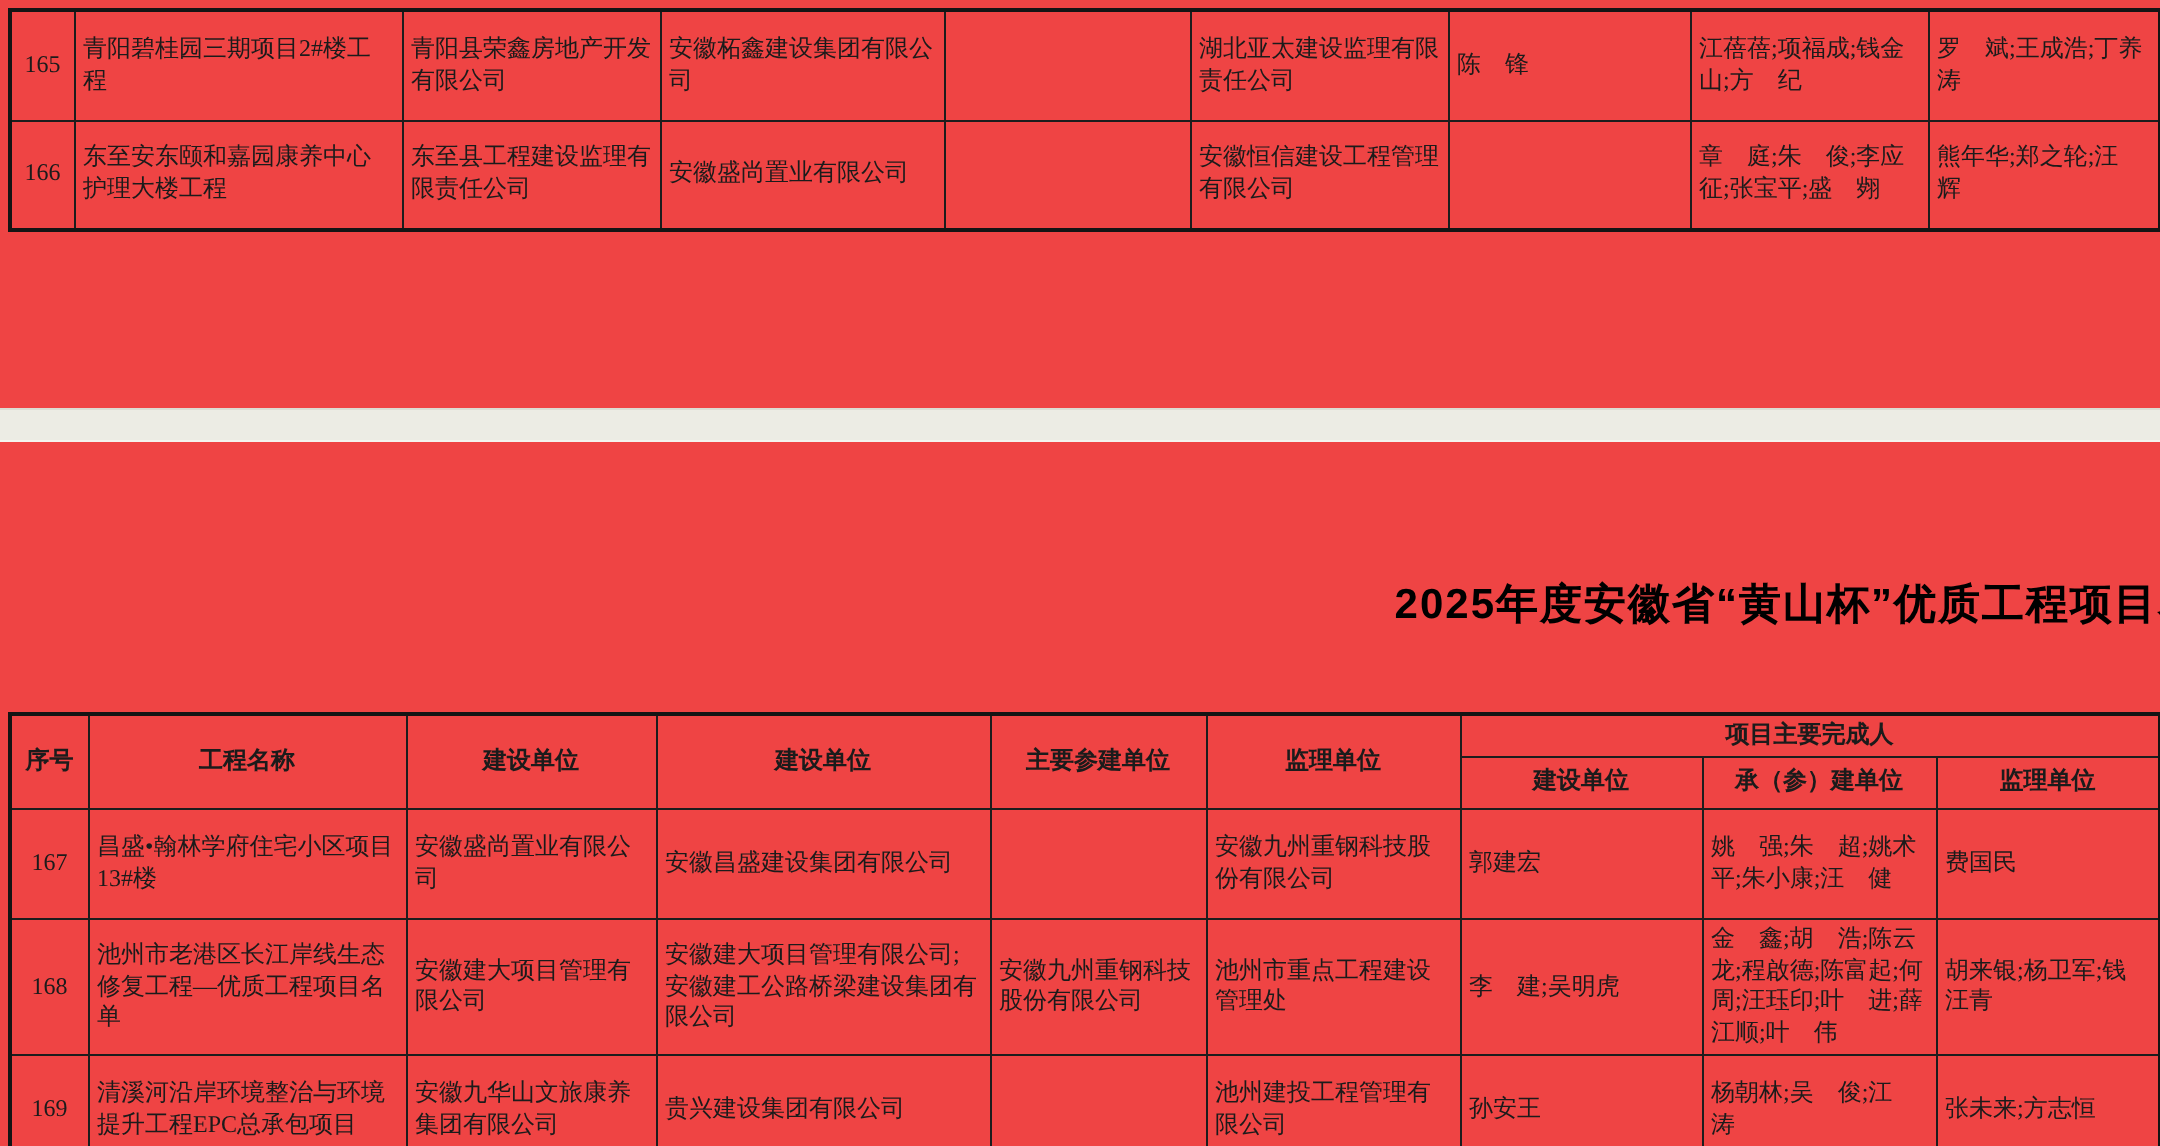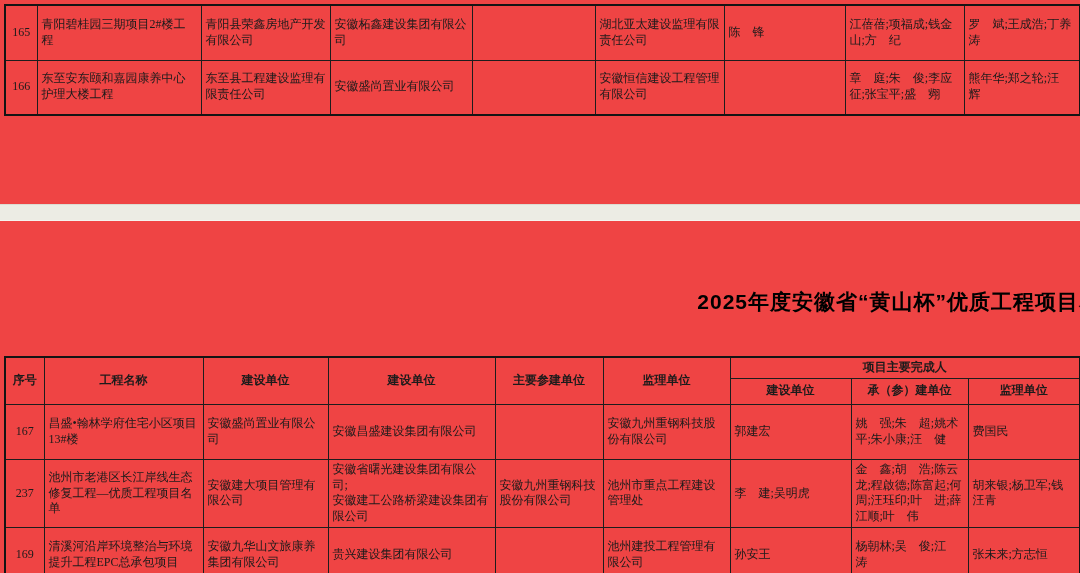--- a/index.html
+++ b/index.html
@@ -115,24 +115,24 @@
           <td>昌盛•翰林学府住宅小区项目13#楼</td>
           <td>安徽盛尚置业有限公司</td>
           <td>安徽昌盛建设集团有限公司</td>
           <td></td>
           <td>安徽九州重钢科技股份有限公司</td>
           <td>郭建宏</td>
           <td>姚　强;朱　超;姚术平;朱小康;汪　健</td>
           <td>费国民</td>
         </tr>
         <tr>
-          <td class="c-no">237</td>
+          <td class="c-no">168</td>
           <td>池州市老港区长江岸线生态修复工程—优质工程项目名单</td>
           <td>安徽建大项目管理有限公司</td>
-          <td>安徽省曙光建设集团有限公司;
+          <td>安徽建大项目管理有限公司;
 安徽建工公路桥梁建设集团有限公司</td>
           <td>安徽九州重钢科技股份有限公司</td>
           <td>池州市重点工程建设管理处</td>
           <td>李　建;吴明虎</td>
           <td>金　鑫;胡　浩;陈云龙;程啟德;陈富起;何　周;汪珏印;叶　进;薛江顺;叶　伟</td>
           <td>胡来银;杨卫军;钱汪青</td>
         </tr>
         <tr>
           <td class="c-no">169</td>
           <td>清溪河沿岸环境整治与环境提升工程EPC总承包项目</td>

